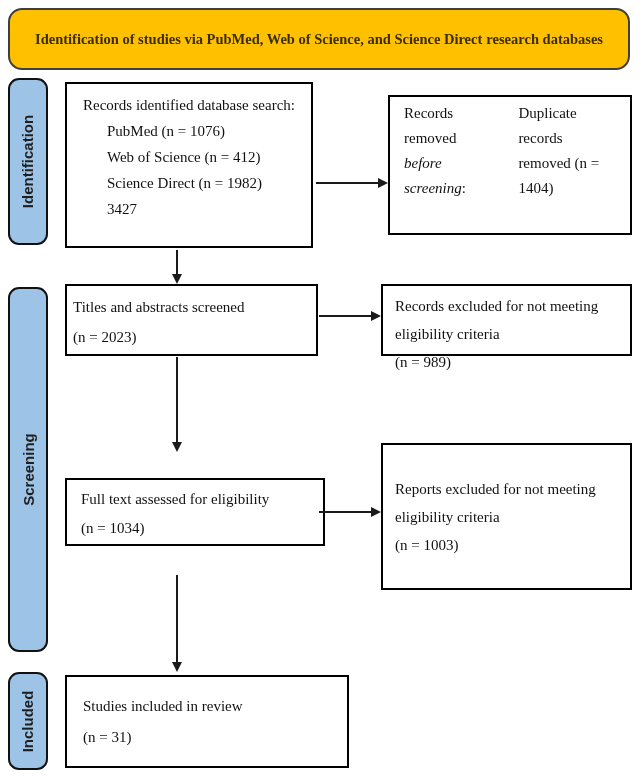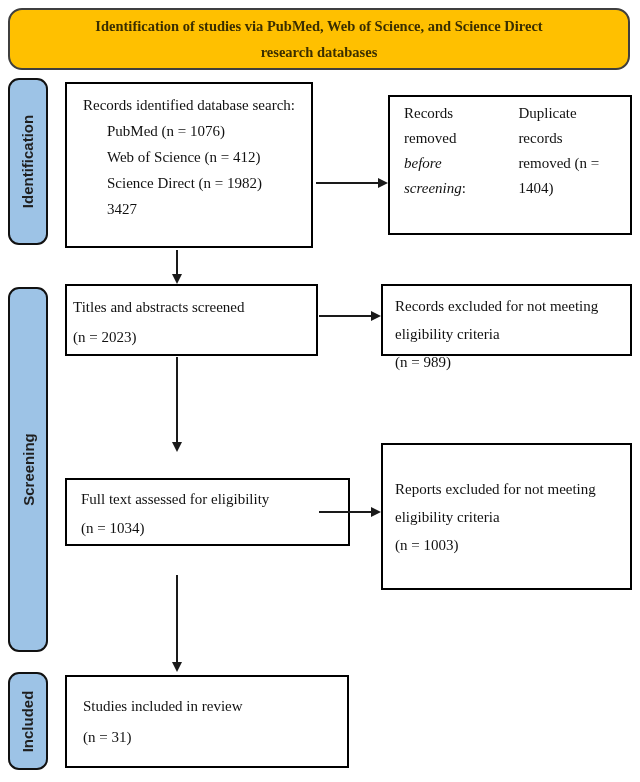--- a/index.html
+++ b/index.html
@@ -22,21 +22,21 @@
     background:#ffffff;
     font-family:"Liberation Serif","DejaVu Serif",serif;
     color:var(--box-text);
     overflow:hidden;
   }
   .banner{
     position:absolute;left:8px;top:8px;width:622px;height:62px;
     background:var(--banner-bg);
     border:2px solid var(--banner-border);
     border-radius:14px;
-    display:flex;flex-direction:column;justify-content:center;align-items:center;
+    display:flex;flex-direction:row;justify-content:center;align-items:center;
     gap:4px;
     font-weight:bold;font-size:14.5px;color:var(--banner-text);
     text-align:center;line-height:22px;
   }
   .stage-label{
     position:absolute;left:8px;width:40px;
     background:var(--stage-bg);
     border:2px solid var(--stage-border);
     border-radius:11px;
     display:flex;align-items:center;justify-content:center;
@@ -60,21 +60,21 @@
   .box1 .justify{text-align:justify;}
   .box1 .indent{margin-left:24px;}
   .rbox1{
     left:388px;top:95px;width:244px;height:140px;padding:4px 14px;
     line-height:25px;
     display:flex;justify-content:center;
   }
   .rbox1 .detail{margin-left:24px;}
   .box2{left:65px;top:284px;width:253px;height:72px;padding:6px 6px;line-height:30px;}
   .rbox2{left:381px;top:284px;width:251px;height:72px;padding:6px 12px;line-height:28px;}
-  .box3{left:65px;top:478px;width:285px;height:68px;padding:5px 14px;line-height:29px;}
+  .box3{left:65px;top:478px;width:260px;height:68px;padding:5px 14px;line-height:29px;}
   .rbox3{
     left:381px;top:443px;width:251px;height:147px;padding:4px 12px;
     line-height:28px;
     display:flex;flex-direction:column;justify-content:center;
   }
   .box4{left:65px;top:675px;width:284px;height:93px;padding:14px 16px;line-height:31px;}
   .em{font-style:italic;}
   .arrow-h{
     position:absolute;height:2px;background:var(--arrow);
   }

